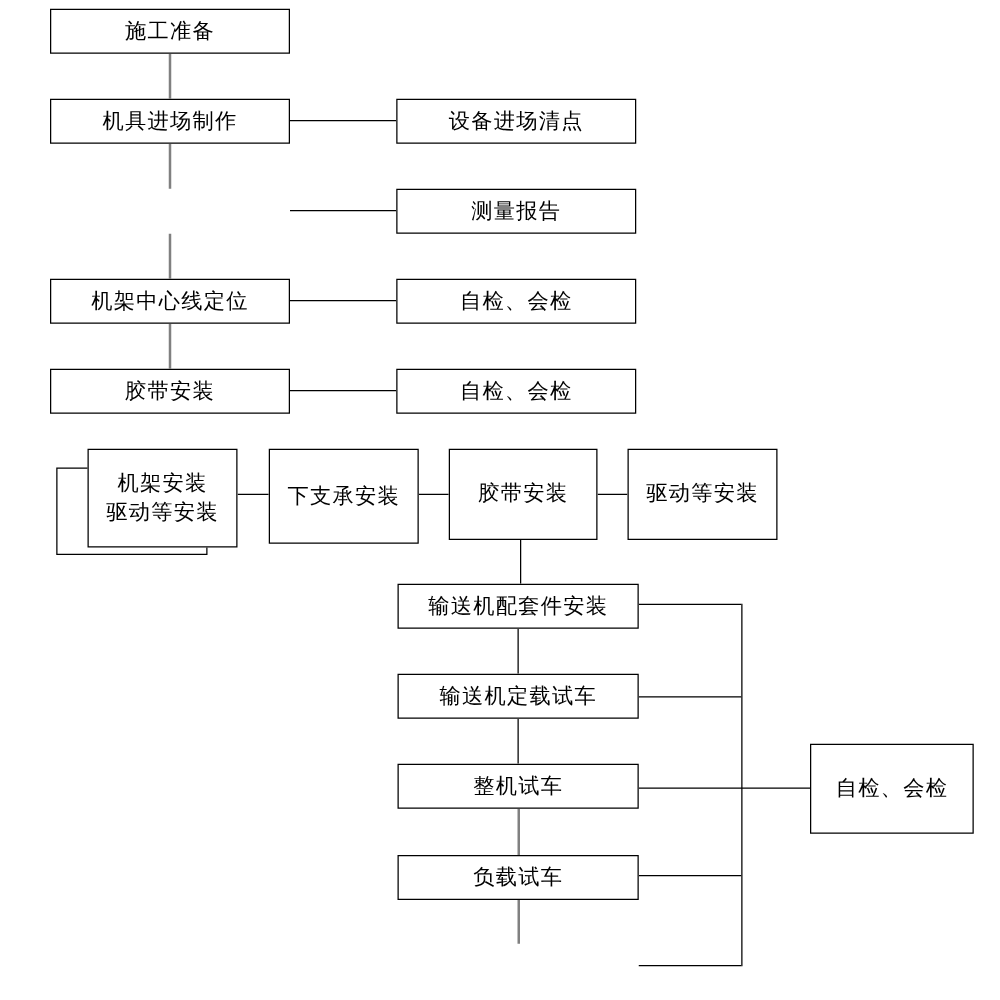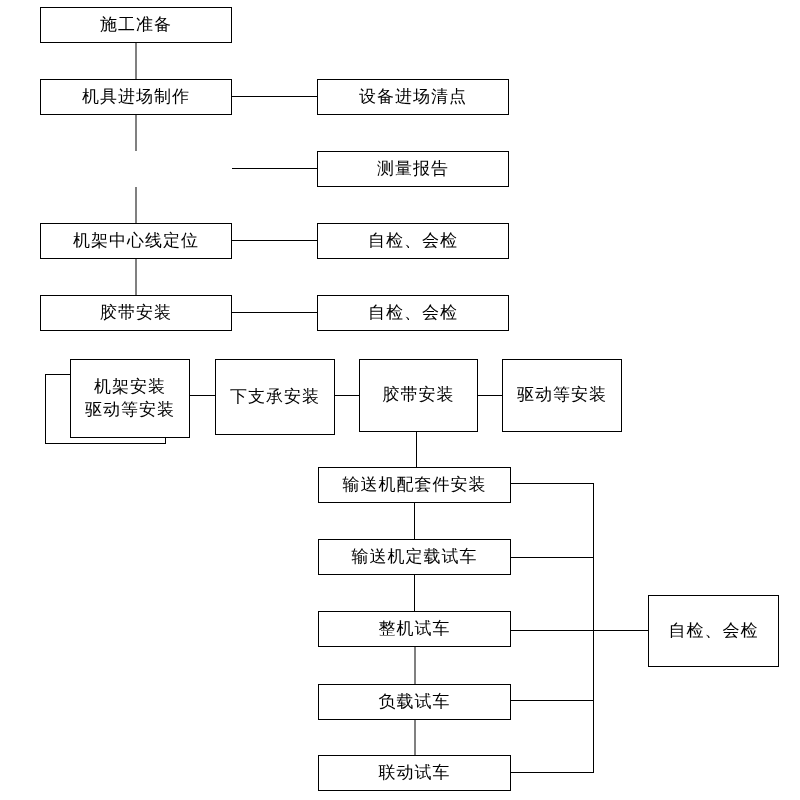--- a/index.html
+++ b/index.html
@@ -56,21 +56,20 @@
     </div>
   </div>
   <div class="node" style="left:215px;top:359px;width:120px;height:76px">下支承安装</div>
   <div class="node" style="left:359px;top:359px;width:119px;height:73px">胶带安装</div>
   <div class="node" style="left:502px;top:359px;width:120px;height:73px">驱动等安装</div>
 
   <div class="node" style="left:318px;top:467px;width:193px;height:36px">输送机配套件安装</div>
   <div class="node" style="left:318px;top:539px;width:193px;height:36px">输送机定载试车</div>
   <div class="node" style="left:318px;top:611px;width:193px;height:36px">整机试车</div>
   <div class="node" style="left:318px;top:684px;width:193px;height:36px">负载试车</div>
-  <div class="node" style="left:318px;top:755px;width:193px;height:36px">联动试车</div>
 
   <div class="node" style="left:648px;top:595px;width:131px;height:72px">自检、会检</div>
 
   <div class="line gray" style="left:135px;top:43px;width:2px;height:36px"></div>
   <div class="line gray" style="left:135px;top:115px;width:2px;height:36px"></div>
   <div class="line gray" style="left:135px;top:187px;width:2px;height:36px"></div>
   <div class="line gray" style="left:135px;top:259px;width:2px;height:36px"></div>
 
   <div class="line" style="left:232px;top:96px;width:85px;height:1px"></div>
   <div class="line" style="left:232px;top:168px;width:85px;height:1px"></div>

